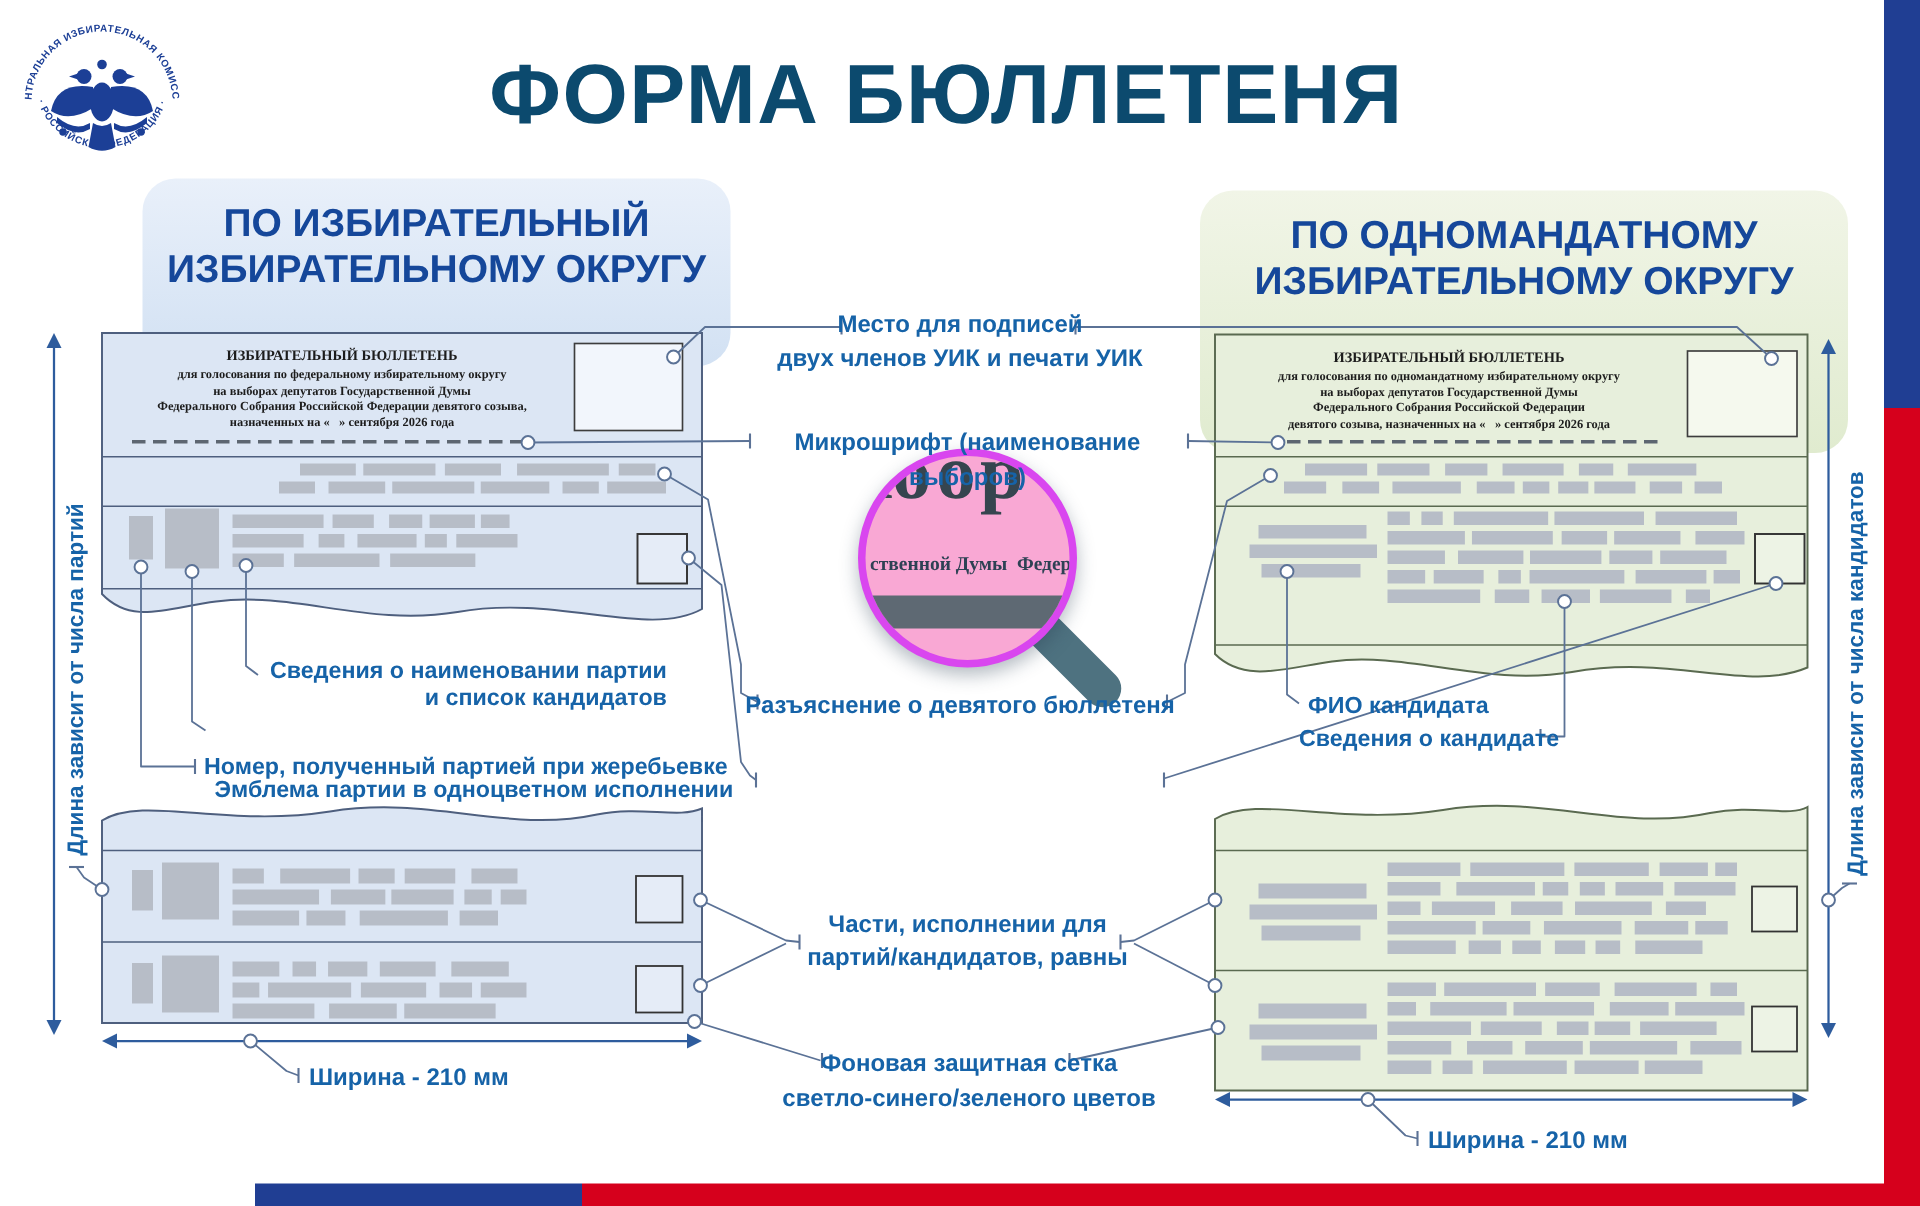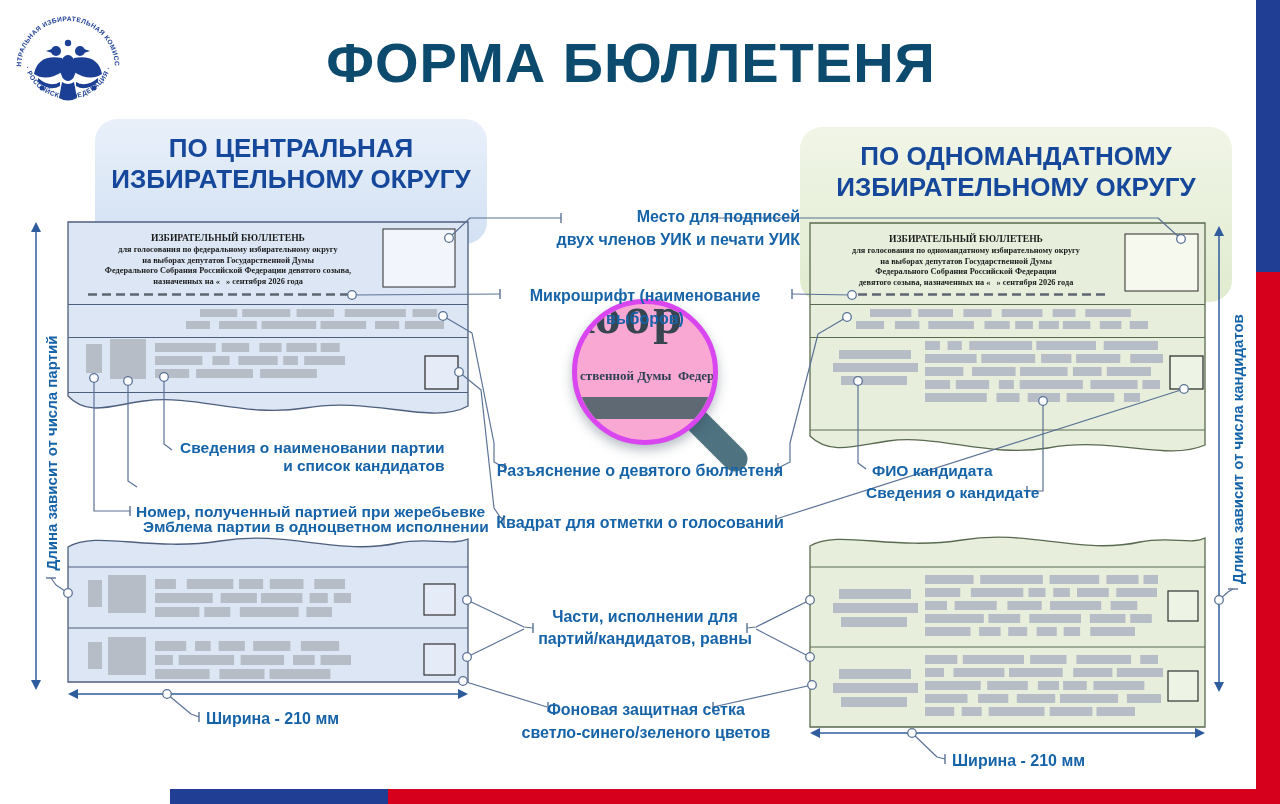--- a/index.html
+++ b/index.html
@@ -355,21 +355,21 @@
       <path d="M-6,12 L-9,28 Q0,33 9,28 L6,12 Q0,16 -6,12 Z"></path>
       <circle cx="-26" cy="18" r="2.5"></circle>
         <circle cx="26" cy="18" r="2.5"></circle>
     </g>
   </svg>
 
   <div class="layer title">ФОРМА БЮЛЛЕТЕНЯ</div>
 
   <div class="phead" style="left:95px;top:121px;width:392px;height:86px;">
     <div>
-        <span style="display:block">ПО ЦЕНТРАЛЬНАЯ</span>
+        <span style="display:block">ПО ИЗБИРАТЕЛЬНЫЙ</span>
          <span style="display:block">ИЗБИРАТЕЛЬНОМУ ОКРУГУ</span>
       </div>
   </div>
   <div class="phead" style="left:800px;top:129px;width:432px;height:86px;">
     <div>
         <span style="display:block">ПО ОДНОМАНДАТНОМУ</span>
          <span style="display:block">ИЗБИРАТЕЛЬНОМУ ОКРУГУ</span>
       </div>
   </div>
 
@@ -387,27 +387,26 @@
     <div>Федерального Собрания Российской Федерации</div>
     <div>девятого созыва, назначенных на «&nbsp;&nbsp;&nbsp;» сентября 2026 года</div>
   </div>
 
   <div class="lens">
     <div class="big">юор</div>
     <div class="small">ственной Думы&nbsp;&nbsp;Федера</div>
     <div class="band"></div>
   </div>
 
-  <div class="lbl" style="left:500px;top:205px;width:300px;text-align:right;">
+  <div class="lbl" style="left:490px;top:205px;width:300px;">
     <div>Место для подписей</div>
     <div>двух членов УИК и печати УИК</div>
   </div>
   <div class="lbl" style="left:495px;top:284px;width:300px;">Микрошрифт (наименование выборов)</div>
   <div class="lbl" style="left:490px;top:459px;width:300px;">Разъяснение о девятого бюллетеня</div>
-  <div class="lbl" style="left:480px;top:511px;width:320px;">Квадрат для отметки о голосовании</div>
   <div class="lbl sm" style="left:180px;top:439px;">
     <div>Сведения о наименовании партии</div>
     <div>и список кандидатов</div>
   </div>
   <div class="lbl sm" style="left:143px;top:479px;margin-top:39px;">Эмблема партии в одноцветном исполнении</div>
   <div class="lbl sm" style="left:136px;top:503px;">Номер, полученный партией при жеребьевке</div>
   <div class="lbl sm" style="left:872px;top:462px;">ФИО кандидата</div>
   <div class="lbl sm" style="left:866px;top:484px;">Сведения о кандидате</div>
   <div class="lbl" style="left:495px;top:606px;width:300px;line-height:22px;">
     <div>Части, исполнении для</div>

